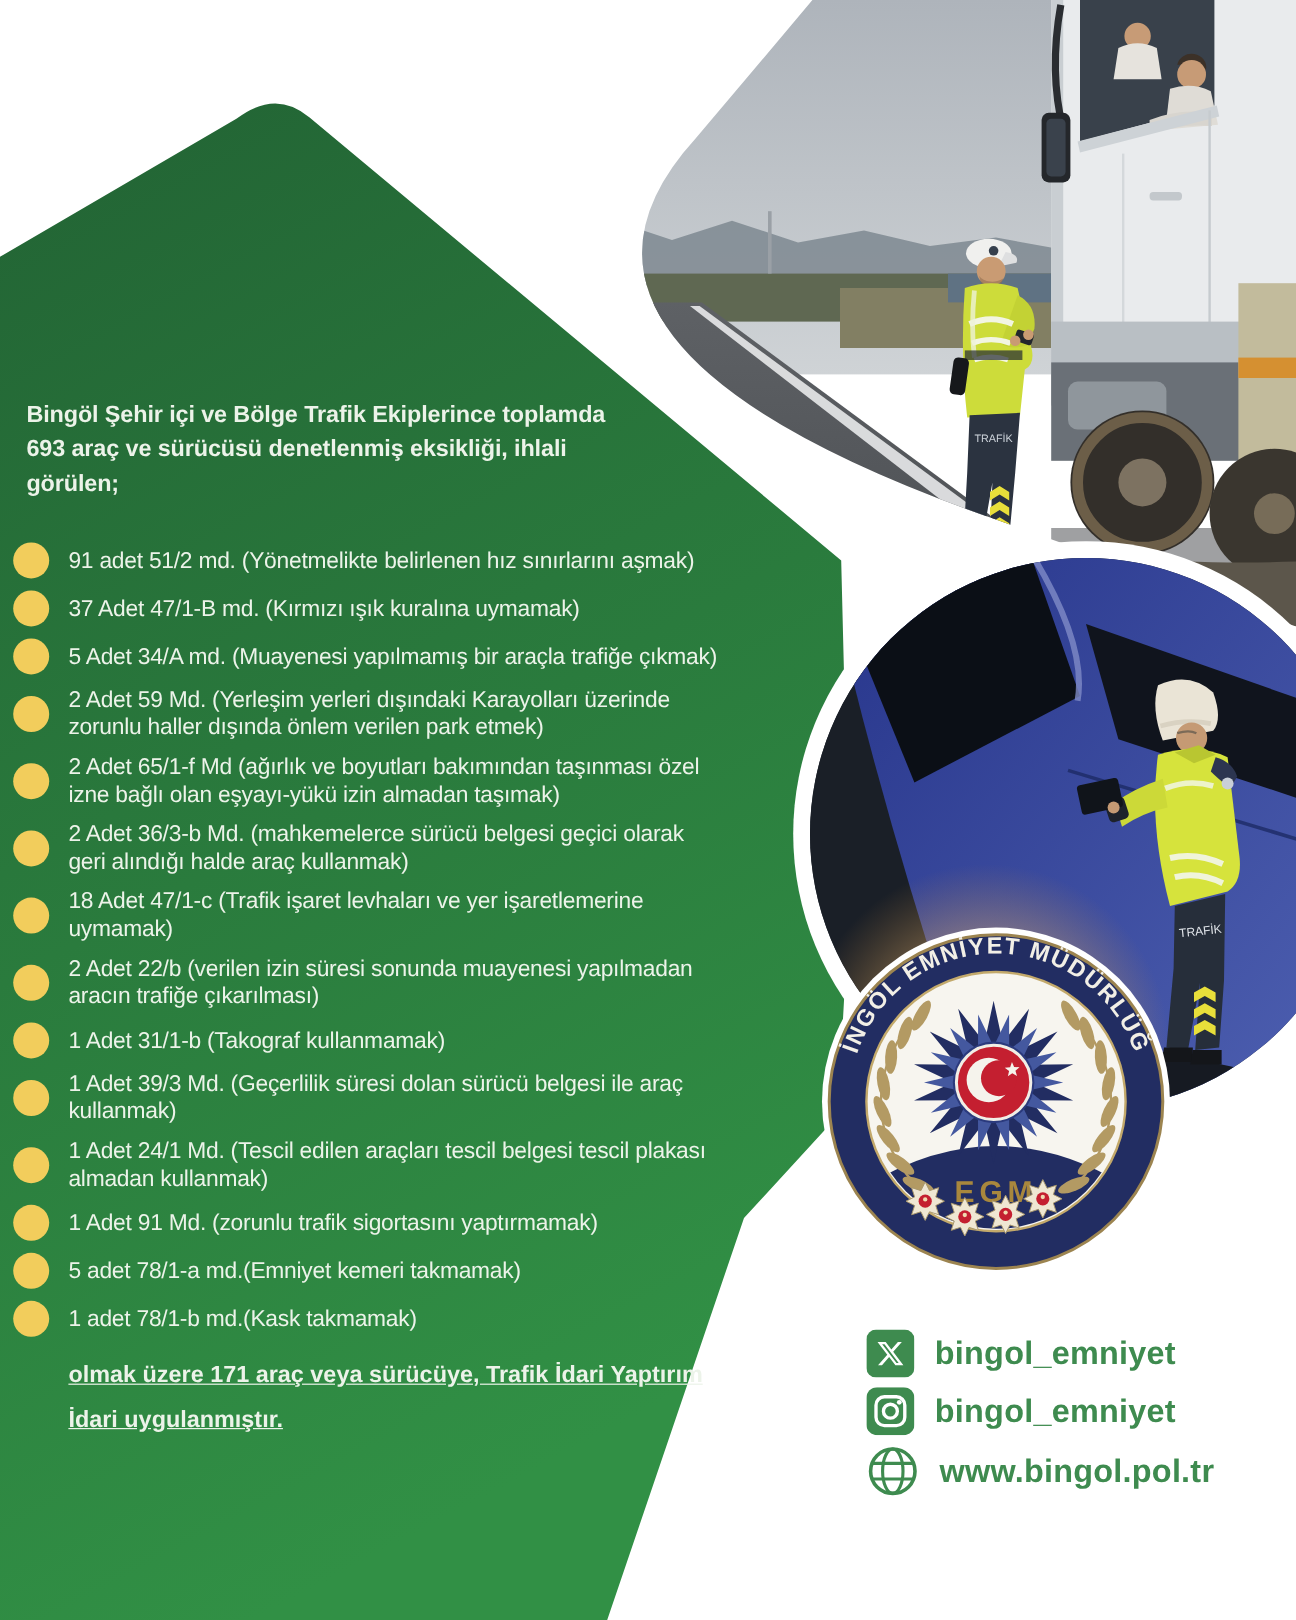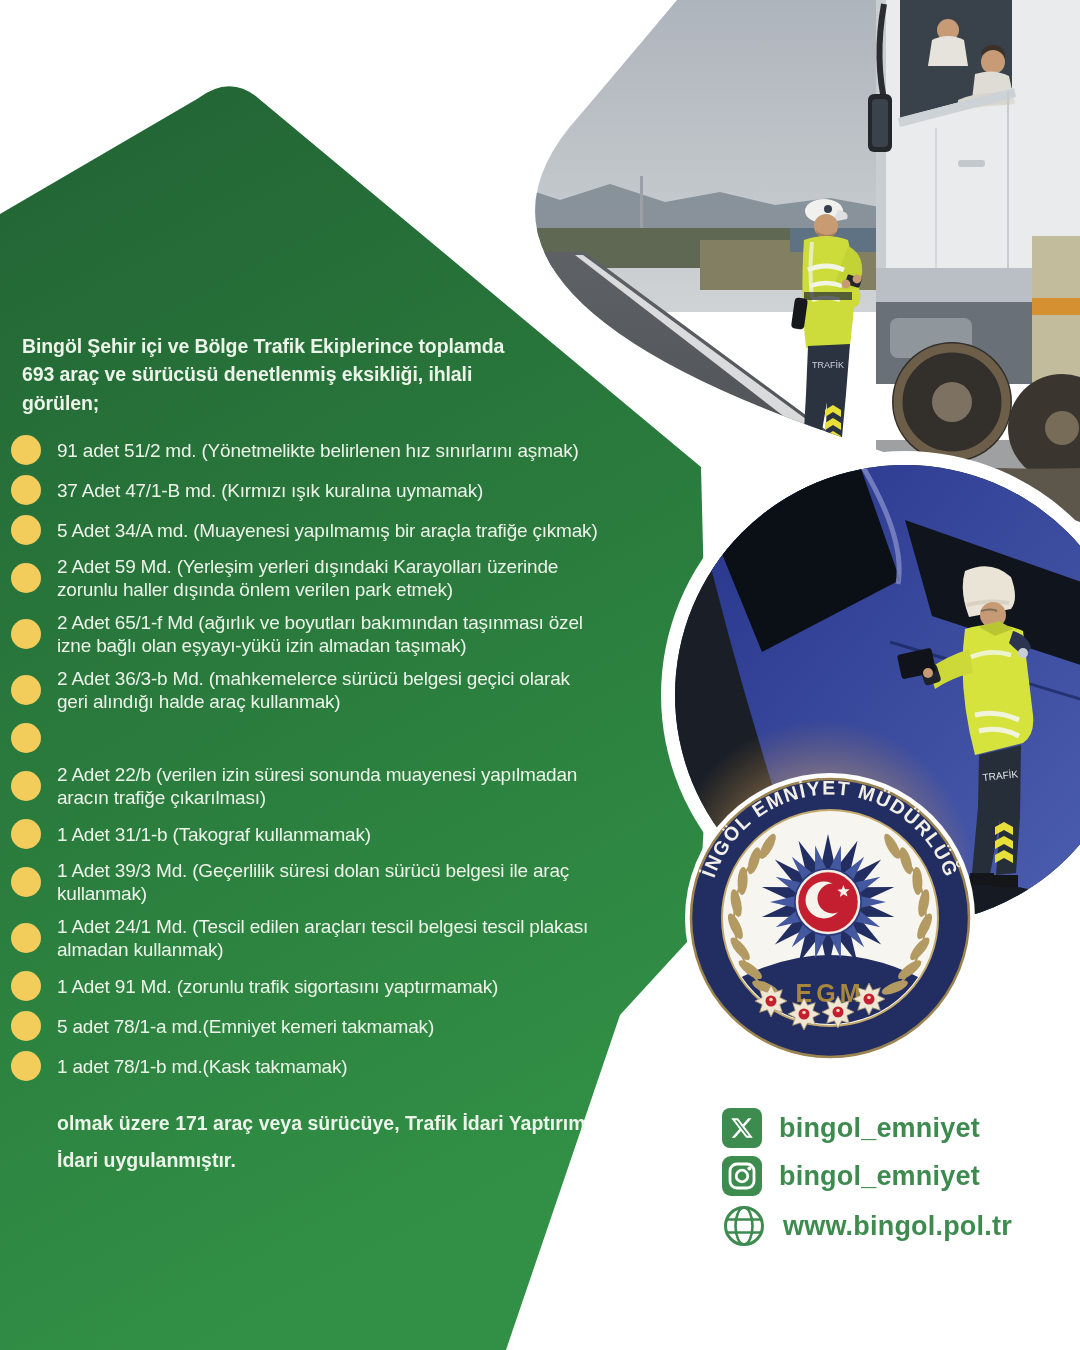--- a/index.html
+++ b/index.html
@@ -3,28 +3,28 @@
 <meta charset="utf-8">
 <style>
   html,body{margin:0;padding:0;background:#ffffff;}
   .canvas{
     position:relative;width:1080px;height:1350px;overflow:hidden;background:#fff;
     font-family:"Liberation Sans", sans-serif;
   }
   .bg{position:absolute;left:0;top:0;width:1080px;height:1350px;}
   
   .content{position:absolute;left:11px;top:332px;width:710px;color:#ecf3e9;z-index:2;}
-  .headline{margin-left:11px;margin-bottom:18px;}
+  .headline{margin-left:11px;margin-bottom:35px;}
   .headline div{font-size:19.5px;font-weight:bold;line-height:28.4px;white-space:nowrap;letter-spacing:-0.1px;}
   .violations{}
   .violation{display:flex;align-items:center;margin-bottom:10px;}
   .violation:nth-child(3),.violation:nth-child(12),.violation:nth-child(13){margin-top:6px;}
   .dot{width:30px;height:30px;border-radius:50%;background:var(--bullet,#f2cd5c);flex:none;margin-right:16px;}
   .vtext div{font-size:19px;line-height:23px;letter-spacing:-0.2px;white-space:nowrap;}
-  .summary{margin-top:24px;margin-left:46px;}
+  .summary{margin-top:14px;margin-left:46px;text-decoration:underline;}
   .summary div{font-size:19.5px;font-weight:bold;line-height:37px;white-space:nowrap;}
   
   .social{position:absolute;left:722px;top:1108px;z-index:2;display:flex;flex-direction:column;gap:8px;}
   .social-row{display:flex;align-items:center;gap:17px;cursor:pointer;}
   .social-label{font-size:27px;font-weight:bold;color:var(--social-green,#3e8b4f);letter-spacing:0.2px;}
   .social-row svg{display:block;}
 </style>
 </head>
 <body>
 
@@ -291,20 +291,24 @@
     <div class="violation">
       <span class="dot"></span>
       <span class="vtext">
             <div>2 Adet 36/3-b Md. (mahkemelerce sürücü belgesi geçici olarak</div>
             <div>geri alındığı halde araç kullanmak)</div>
           </span>
     </div>
 
     <div class="violation">
       <span class="dot"></span>
+      <span class="vtext">
+            <div>18 Adet 47/1-c (Trafik işaret levhaları ve yer işaretlemerine</div>
+            <div>uymamak)</div>
+          </span>
     </div>
 
     <div class="violation">
       <span class="dot"></span>
       <span class="vtext">
             <div>2 Adet 22/b (verilen izin süresi sonunda muayenesi yapılmadan</div>
             <div>aracın trafiğe çıkarılması)</div>
           </span>
     </div>
 

